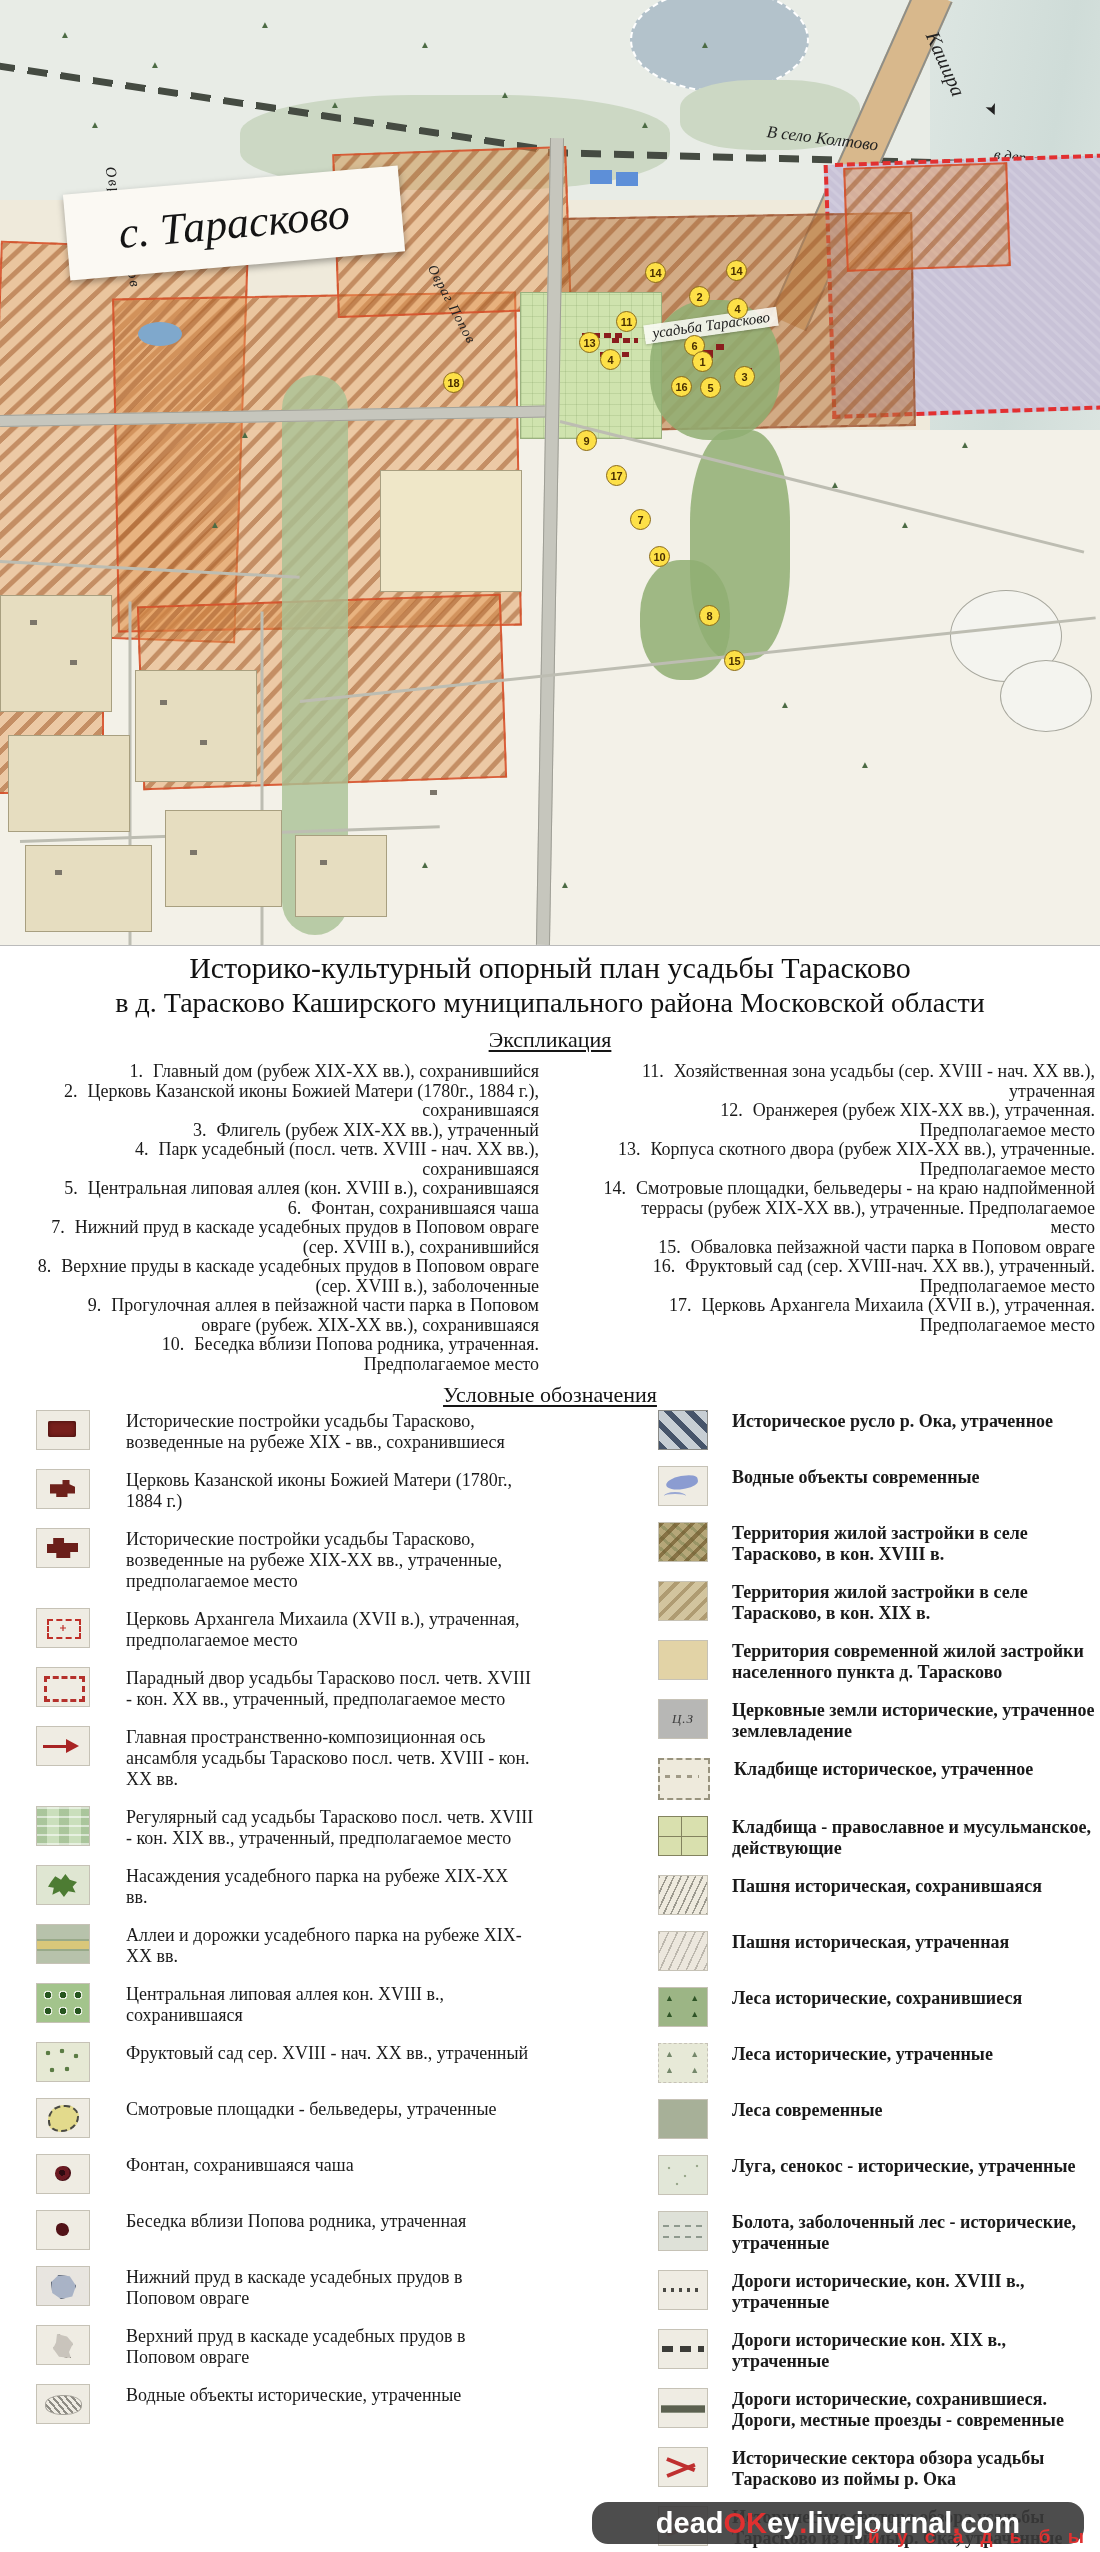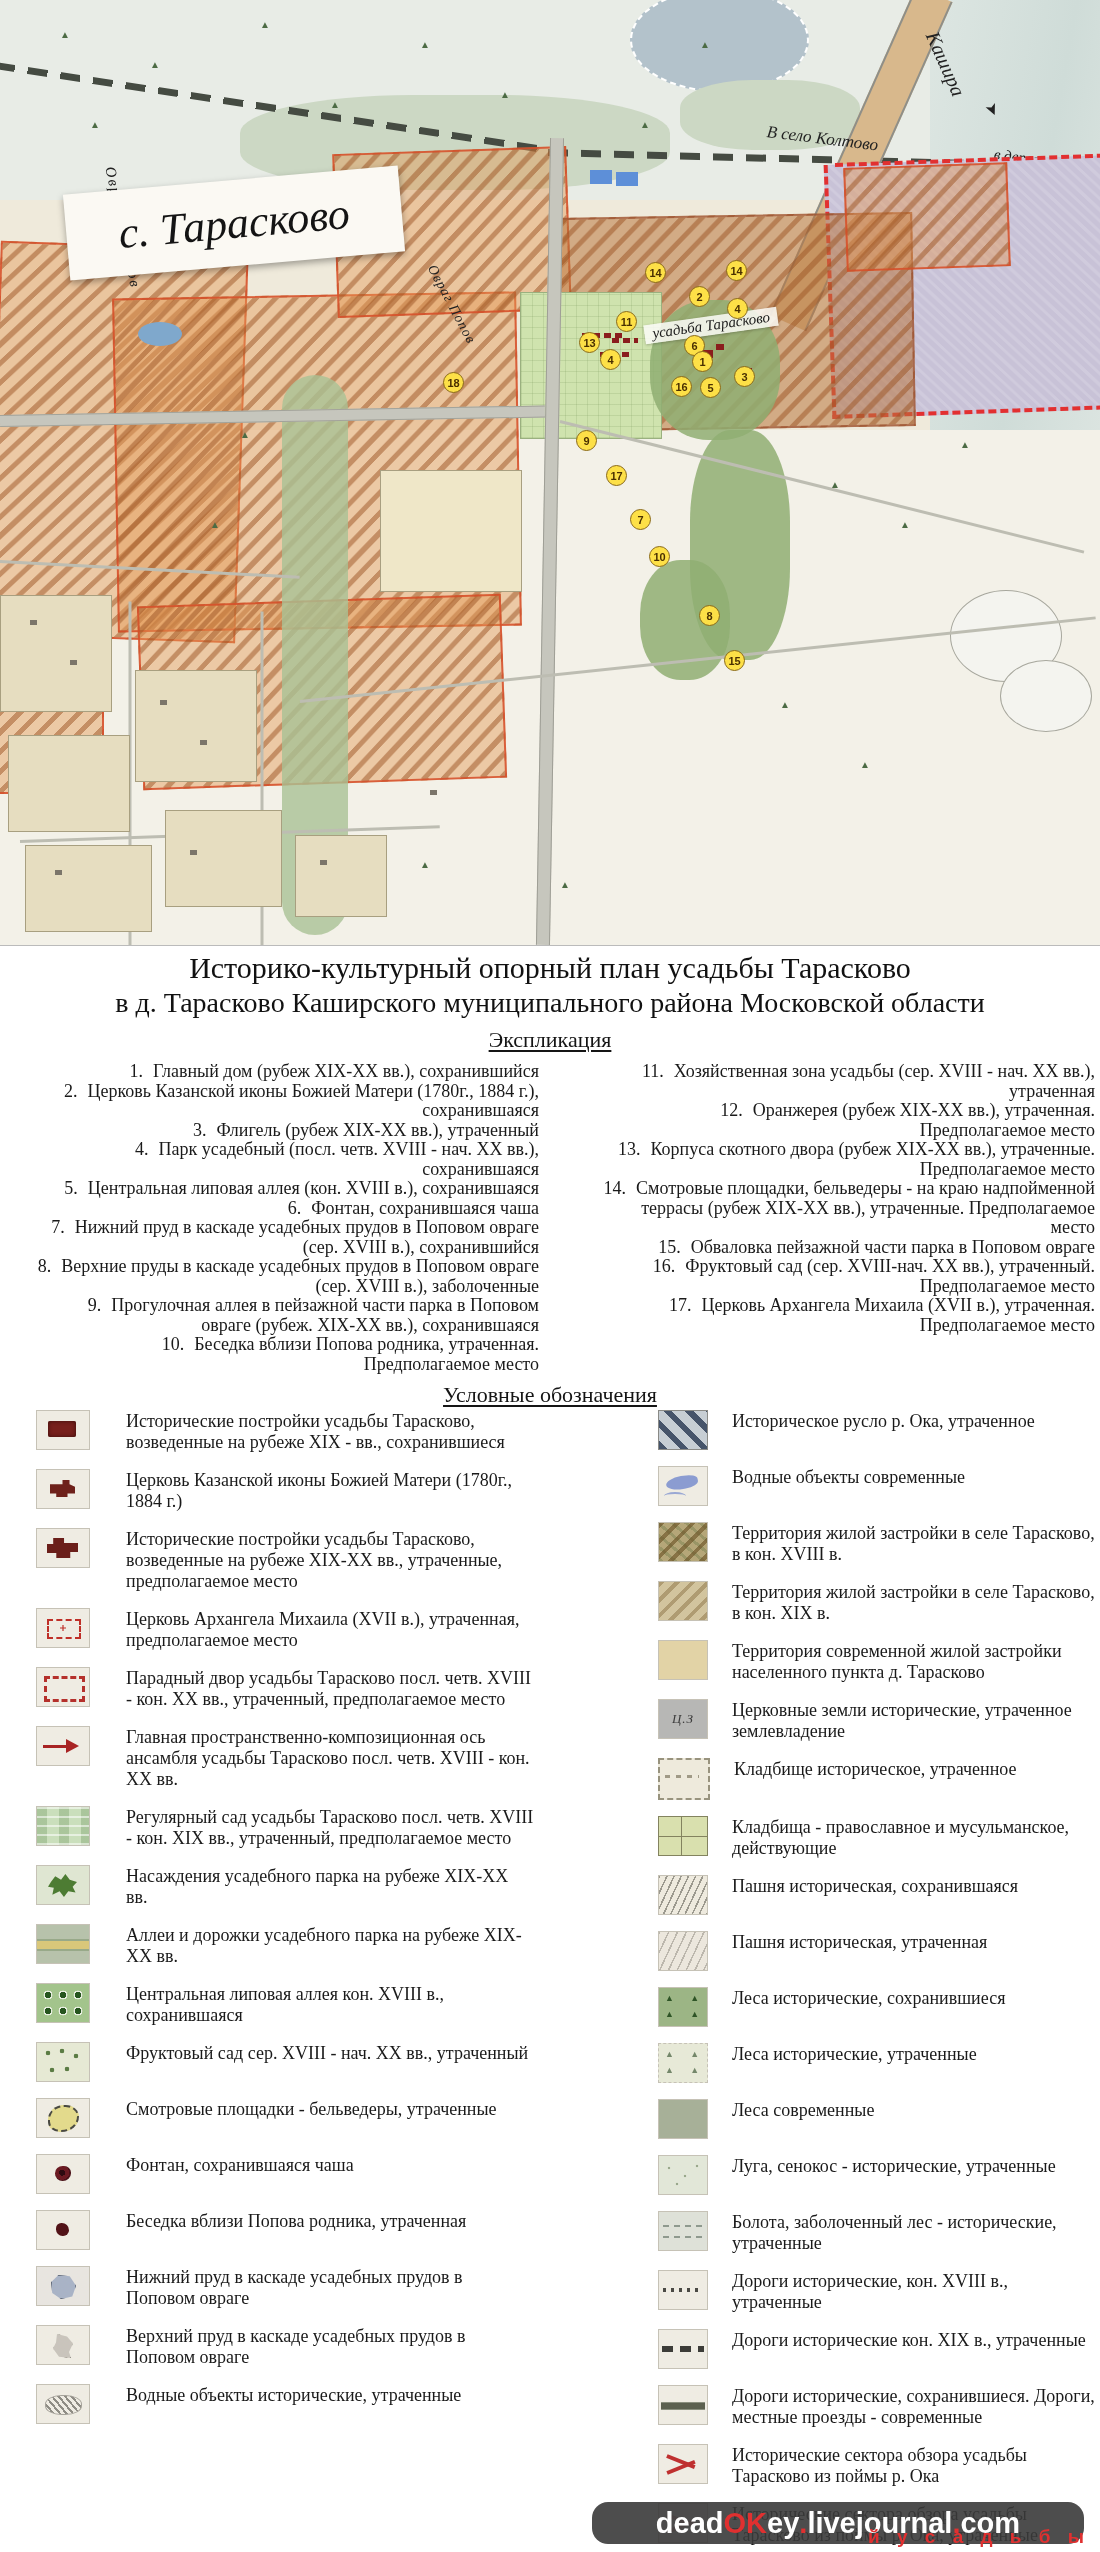--- a/index.html
+++ b/index.html
@@ -66,21 +66,21 @@
   .xi{margin:0;text-align:right;}
   .xi .num{margin-right:10px;}
 
   
   .lcol{position:absolute;top:1410px;}
   .lcol-l{left:36px;width:505px;}
   .lcol-r{left:658px;width:440px;}
   .lrow{display:flex;align-items:flex-start;margin-bottom:16px;min-height:38px;}
   .ltxt{font-size:18px;line-height:21px;padding-top:1px;}
   .lcol-l .ltxt{width:408px;}
-  .lcol-r .ltxt{width:366px;}
+  .lcol-r .ltxt{width:366px;font-weight:bold;}
   .sw,.rsw{position:relative;flex:0 0 auto;border:1px solid #c6c2b6;background:#efece3;overflow:hidden;}
   .sw{width:52px;height:38px;margin-right:36px;}
   .rsw{width:48px;height:38px;margin-right:24px;}
 
   .sw-bld-extant::after{content:"";position:absolute;left:11px;top:10px;width:28px;height:16px;background:#77201c;border-radius:2px;box-shadow:inset 0 0 4px #3a0e0c;}
   .sw-church::after{content:"";position:absolute;left:13px;top:10px;width:25px;height:17px;background:#6e211b;
     clip-path:polygon(0 25%,50% 25%,50% 0,78% 0,78% 25%,100% 40%,100% 80%,70% 80%,70% 100%,25% 100%,25% 80%,0 80%);}
   .sw-bld-lost::after{content:"";position:absolute;left:10px;top:9px;width:31px;height:20px;background:#6b1f1a;
     clip-path:polygon(0 30%,20% 30%,20% 0,55% 0,55% 25%,100% 25%,100% 70%,75% 70%,75% 100%,30% 100%,30% 75%,0 75%);}
   .sw-church-dash::after{content:"";position:absolute;left:10px;top:10px;width:30px;height:16px;border:2px dashed #bf2f28;}

